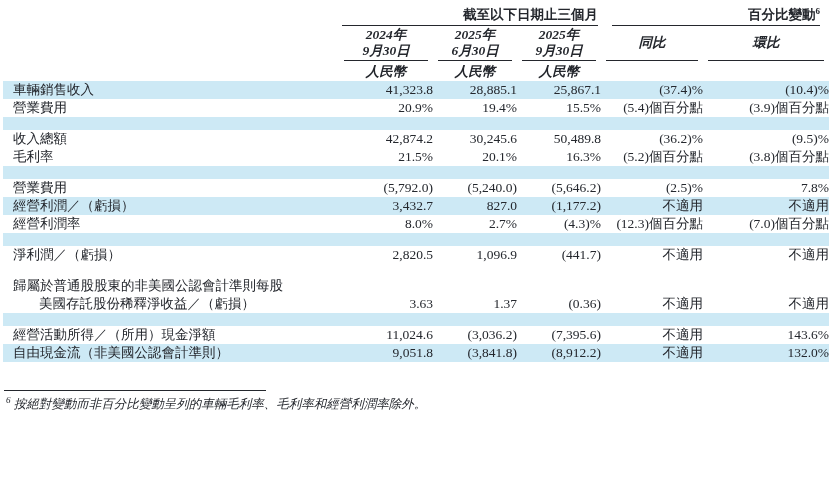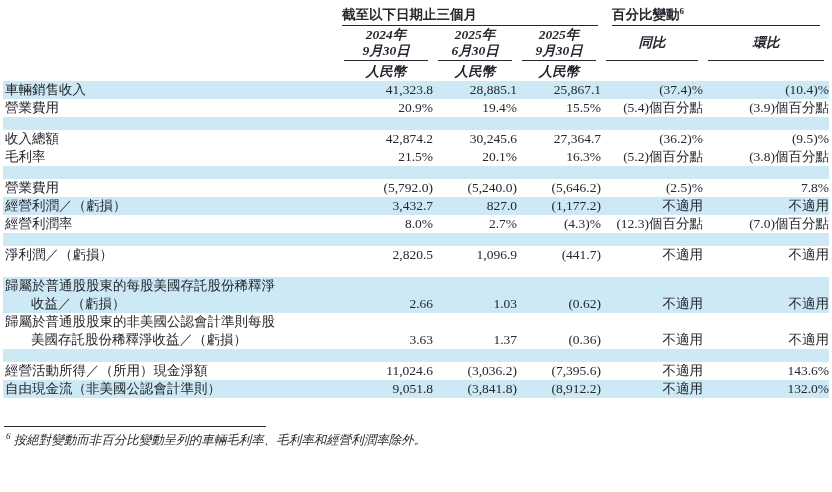--- a/index.html
+++ b/index.html
@@ -20,21 +20,21 @@
   col.c-3 { width: 84px; }
   col.c-4 { width: 102px; }
   col.c-5 { width: 126px; }
 
   th, td { padding: 0; margin: 0; }
   thead th { font-weight: bold; font-size: 13.5px; }
 
   tr.group-row { height: 23px; }
   tr.group-row th { vertical-align: bottom; }
   .grp {
-    display: block; text-align: left;
+    display: block; text-align: right;
     border-bottom: 1.5px solid #24272d;
     padding-bottom: 2px; margin: 0 3px;
     white-space: nowrap; line-height: 16px;
   }
   .grp.pct { margin: 0 9px 0 11px; }
   sup.fnref { font-size: 9px; line-height: 0; vertical-align: super; font-weight: bold; }
 
   tr.hdr-row { height: 35px; }
   .seg {
     height: 35px; display: flex; flex-direction: column;
@@ -48,21 +48,21 @@
 
   tr.cur-row { height: 20px; }
   tr.cur-row th { vertical-align: middle; padding-top: 2px; text-align: center; white-space: nowrap; font-style: italic; }
 
   tbody td { font-size: 13.5px; }
   tr.data td { height: 18px; line-height: 18px; vertical-align: bottom; }
   tr.sp td { height: 13px; }
   tr.bg-blue { background: #cde9f5; }
   tr.bg-white { background: #ffffff; }
 
-  td.lbl { text-align: left; padding-left: 2px; white-space: nowrap; }
+  td.lbl { text-align: left; padding-left: 10px; white-space: nowrap; }
   td.lbl .l1, td.lbl .l2 { line-height: 18px; }
   td.lbl .l2 { padding-left: 26px; }
   td.val { text-align: right; white-space: nowrap; }
 
   .footnote-rule {
     width: 262px; height: 0;
     border-top: 1.5px solid #24272d;
     margin: 28px 0 5px 1px;
   }
   .footnote {
@@ -152,21 +152,21 @@
           <td class="val c3">(5.4)個百分點</td>
           <td class="val c4">(3.9)個百分點</td>
         </tr>
         <tr class="sp bg-blue">
           <td colspan="6"></td>
         </tr>
         <tr class="data bg-white">
           <td class="lbl">收入總額</td>
           <td class="val c0">42,874.2</td>
           <td class="val c1">30,245.6</td>
-          <td class="val c2">27,364.7</td>
+          <td class="val c2">50,489.8</td>
           <td class="val c3">(36.2)%</td>
           <td class="val c4">(9.5)%</td>
         </tr>
         <tr class="data bg-white">
           <td class="lbl">毛利率</td>
           <td class="val c0">21.5%</td>
           <td class="val c1">20.1%</td>
           <td class="val c2">16.3%</td>
           <td class="val c3">(5.2)個百分點</td>
           <td class="val c4">(3.8)個百分點</td>
@@ -204,31 +204,20 @@
         <tr class="data bg-white">
           <td class="lbl">淨利潤／（虧損）</td>
           <td class="val c0">2,820.5</td>
           <td class="val c1">1,096.9</td>
           <td class="val c2">(441.7)</td>
           <td class="val c3">不適用</td>
           <td class="val c4">不適用</td>
         </tr>
         <tr class="sp bg-white">
           <td colspan="6"></td>
-        </tr>
-        <tr class="data bg-blue">
-          <td class="lbl">
-            <div class="l1">歸屬於普通股股東的每股美國存託股份稀釋淨</div>
-            <div class="l2">收益／（虧損）</div>
-          </td>
-          <td class="val c0">2.66</td>
-          <td class="val c1">1.03</td>
-          <td class="val c2">(0.62)</td>
-          <td class="val c3">不適用</td>
-          <td class="val c4">不適用</td>
         </tr>
         <tr class="data bg-white">
           <td class="lbl">
             <div class="l1">歸屬於普通股股東的非美國公認會計準則每股</div>
             <div class="l2">美國存託股份稀釋淨收益／（虧損）</div>
           </td>
           <td class="val c0">3.63</td>
           <td class="val c1">1.37</td>
           <td class="val c2">(0.36)</td>
           <td class="val c3">不適用</td>

